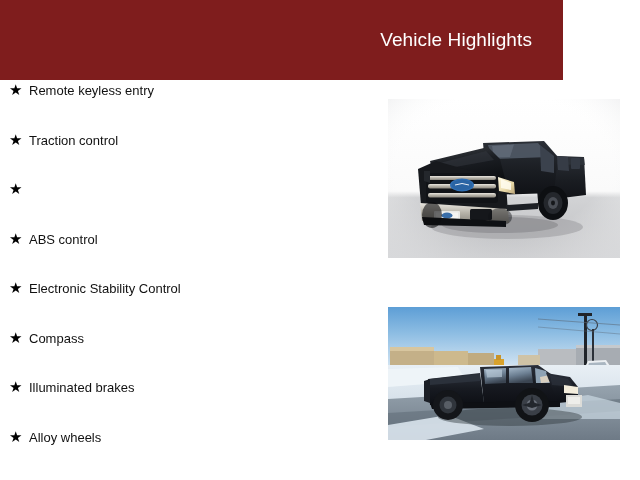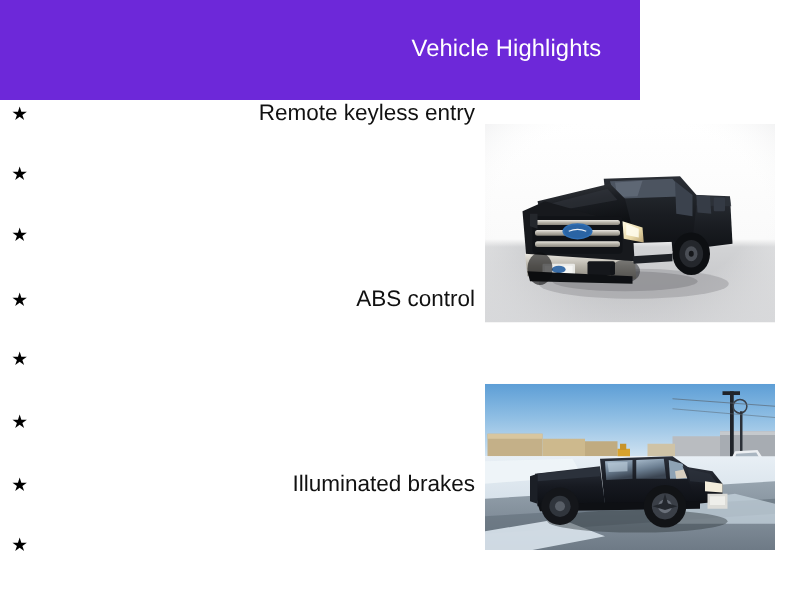--- a/index.html
+++ b/index.html
@@ -13,23 +13,23 @@
     font-family: "Liberation Sans", sans-serif;
     overflow: hidden;
     position: relative;
   }
 
   
   .header-bar {
     position: absolute;
     left: 0;
     top: 0;
-    width: 512px;
+    width: 563px;
     height: 80px;
-    background: #6d28d9;
+    background: #7f1d1d;
     box-sizing: border-box;
   }
   .header-title {
     position: absolute;
     right: 31px;
     top: 29px;
     color: #ffffff;
     font-size: 19px;
     line-height: 22px;
     letter-spacing: 0.1px;
@@ -55,25 +55,24 @@
   }
   .feature-bullet {
     flex: 0 0 auto;
     width: 20px;
     font-size: 15px;
     line-height: 20px;
     color: #000000;
   }
   .feature-label {
     flex: 1 1 auto;
-    font-size: 18px;
+    font-size: 13px;
     line-height: 20px;
     color: #111111;
     white-space: nowrap;
-    text-align: right;
   }
 
   
   .photo {
     position: absolute;
     overflow: hidden;
     background: #ffffff;
   }
   .photo-top {
     left: 388px;
@@ -105,46 +104,50 @@
 
 <ul class="features-list">
 
   <li class="feature-item">
     <span class="feature-bullet">★</span>
     <span class="feature-label">Remote keyless entry</span>
   </li>
 
   <li class="feature-item">
     <span class="feature-bullet">★</span>
+    <span class="feature-label">Traction control</span>
   </li>
 
   <li class="feature-item">
     <span class="feature-bullet">★</span>
   </li>
 
   <li class="feature-item">
     <span class="feature-bullet">★</span>
     <span class="feature-label">ABS control</span>
   </li>
 
   <li class="feature-item">
     <span class="feature-bullet">★</span>
-  </li>
-
-  <li class="feature-item">
-    <span class="feature-bullet">★</span>
+    <span class="feature-label">Electronic Stability Control</span>
+  </li>
+
+  <li class="feature-item">
+    <span class="feature-bullet">★</span>
+    <span class="feature-label">Compass</span>
   </li>
 
   <li class="feature-item">
     <span class="feature-bullet">★</span>
     <span class="feature-label">Illuminated brakes</span>
   </li>
 
   <li class="feature-item">
     <span class="feature-bullet">★</span>
+    <span class="feature-label">Alloy wheels</span>
   </li>
 
 </ul>
 
 <div class="photo photo-top">
   <svg class="photo-canvas" viewBox="0 0 232 159" preserveAspectRatio="none">
     <defs>
       <linearGradient id="studioBg" x1="0" y1="0" x2="0" y2="1">
         <stop offset="0%" stop-color="#ffffff"></stop>
         <stop offset="58%" stop-color="#fafafa"></stop>

